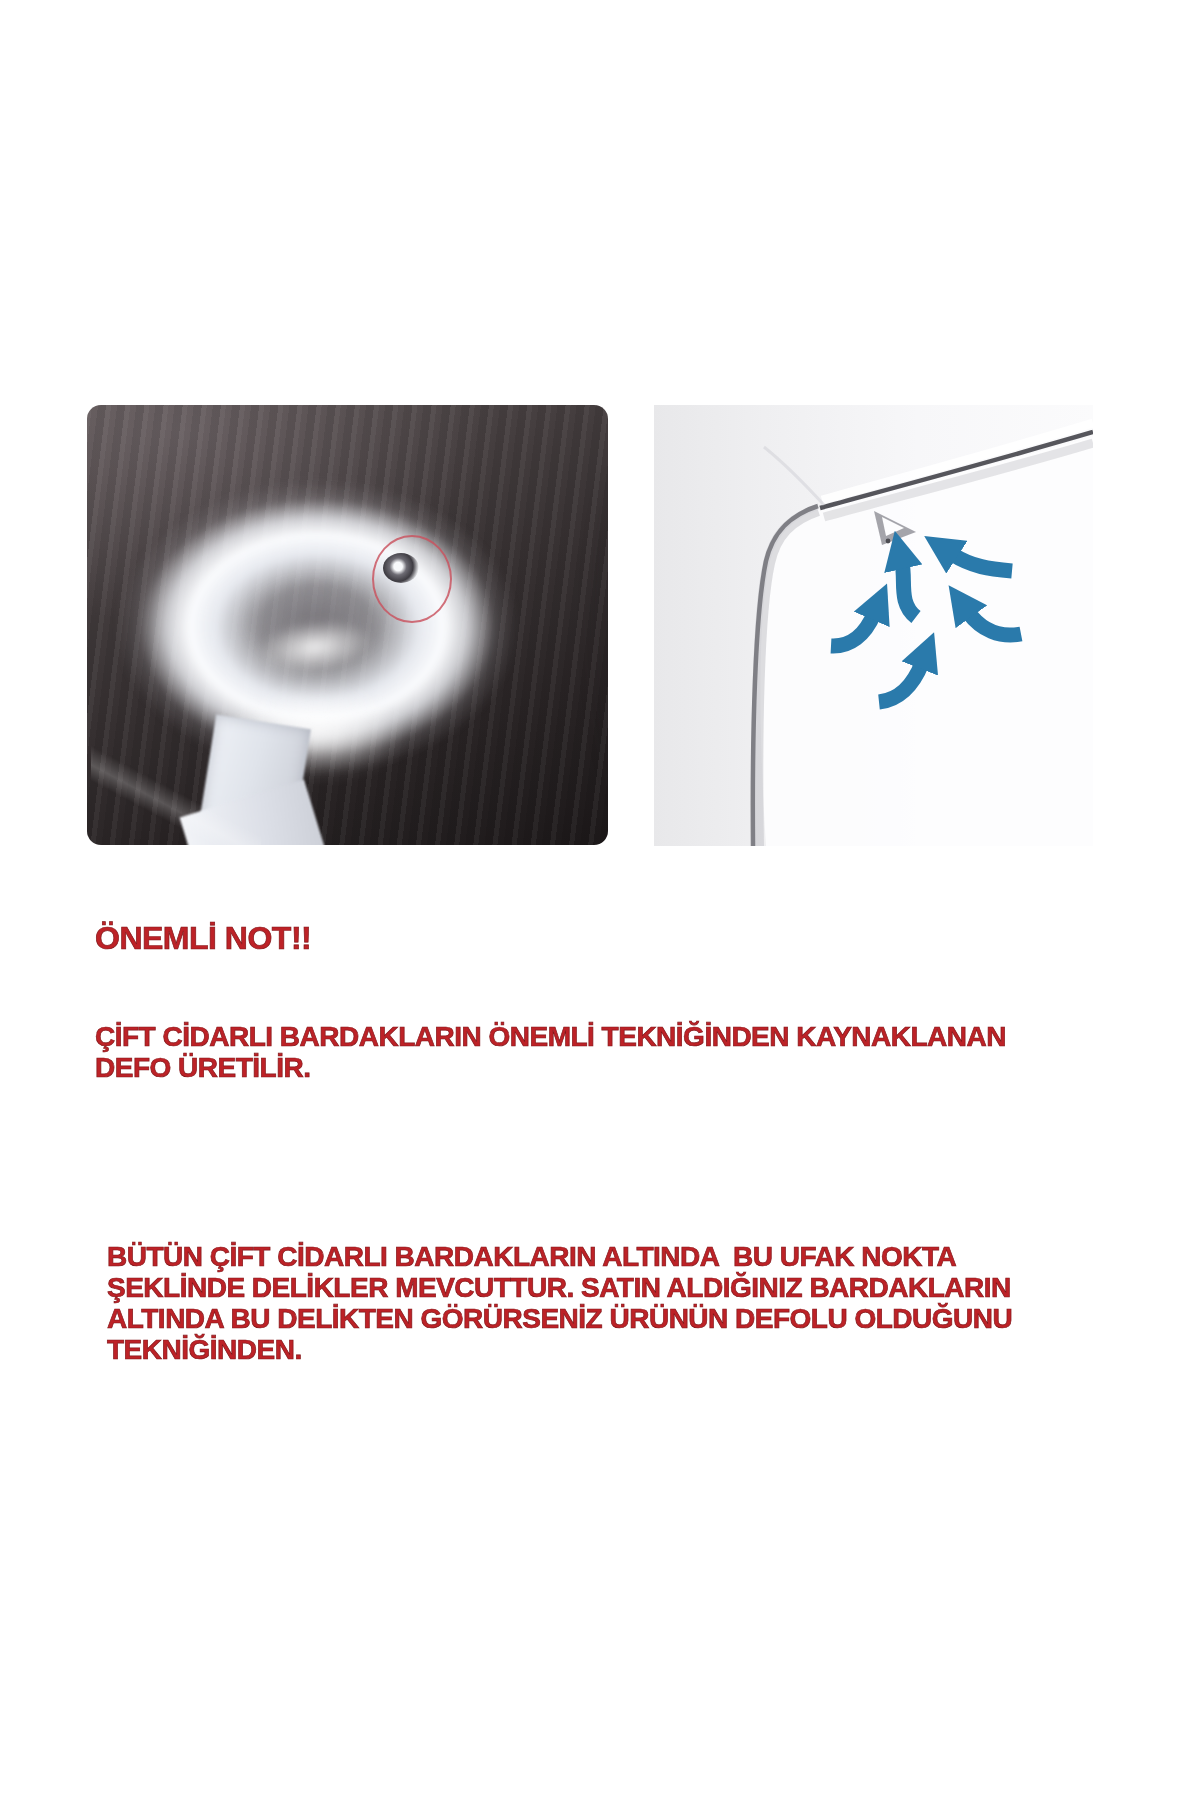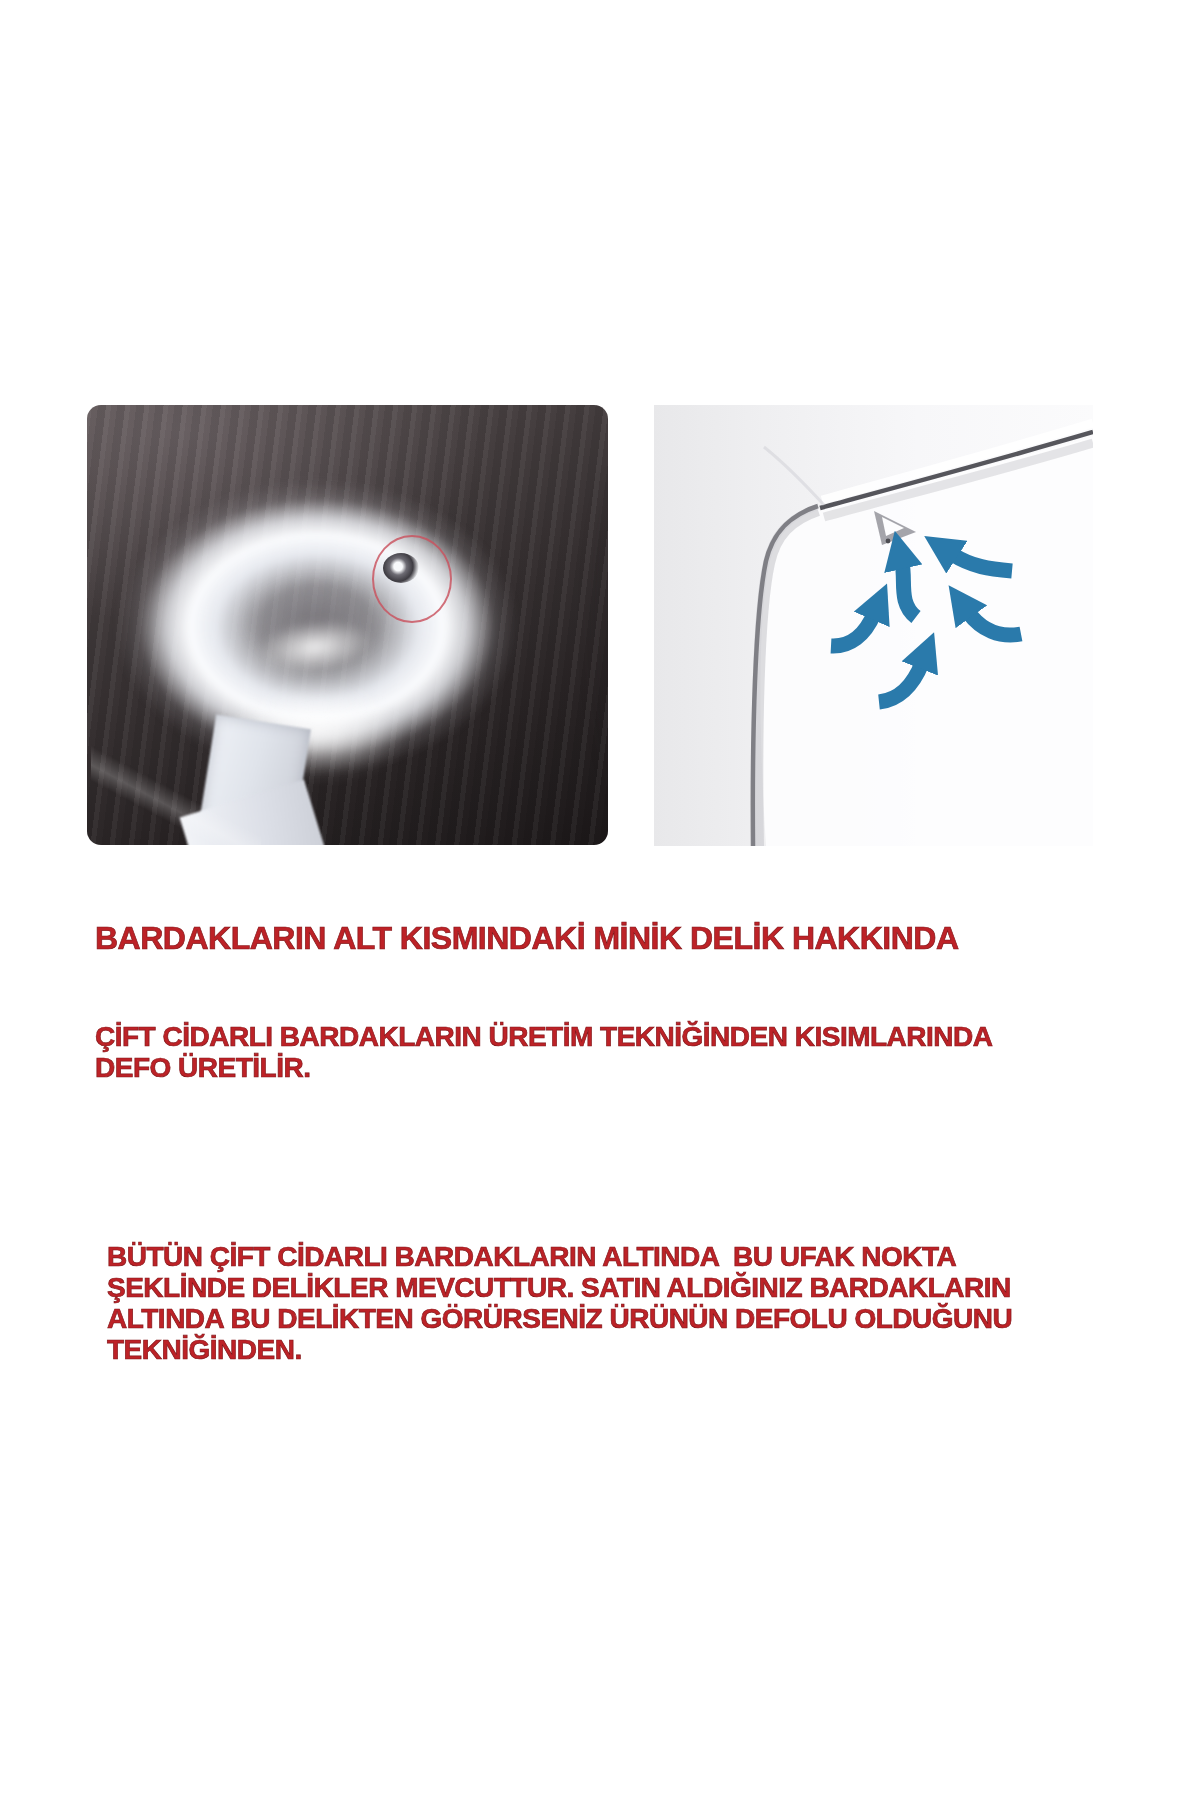--- a/index.html
+++ b/index.html
@@ -130,25 +130,25 @@
       <path d="M 262 212 C 244 198 252 176 248 158" marker-end="url(#ah)"></path>
       <path d="M 358 166 C 336 164 318 162 298 149" marker-end="url(#ah)"></path>
       <path d="M 367 229 C 346 233 327 225 314 207" marker-end="url(#ah)"></path>
       <path d="M 177 241 C 196 242 211 230 220 209" marker-end="url(#ah)"></path>
       <path d="M 225 297 C 244 295 259 281 268 258" marker-end="url(#ah)"></path>
     </g>
   </svg>
 </div>
 
 <div class="heading-block">
-  <div class="note-line">BARDAKLARIN ALT KISMINDAKİ MİNİK DELİK HAKKINDA</div>
+  <div class="note-line">ÖNEMLİ NOT!!</div>
 </div>
 
 <div class="para1-block">
-  <div class="note-line">ÇİFT CİDARLI BARDAKLARIN ÜRETİM TEKNİĞİNDEN KISIMLARINDA</div>
+  <div class="note-line">ÇİFT CİDARLI BARDAKLARIN ÖNEMLİ TEKNİĞİNDEN KAYNAKLANAN</div>
   <div class="note-line">DEFO ÜRETİLİR.</div>
 </div>
 
 <div class="para2-block">
   <div class="note-line">BÜTÜN ÇİFT CİDARLI BARDAKLARIN ALTINDA  BU UFAK NOKTA</div>
   <div class="note-line">ŞEKLİNDE DELİKLER MEVCUTTUR. SATIN ALDIĞINIZ BARDAKLARIN</div>
   <div class="note-line">ALTINDA BU DELİKTEN GÖRÜRSENİZ ÜRÜNÜN DEFOLU OLDUĞUNU</div>
   <div class="note-line">TEKNİĞİNDEN.</div>
 </div>
 

